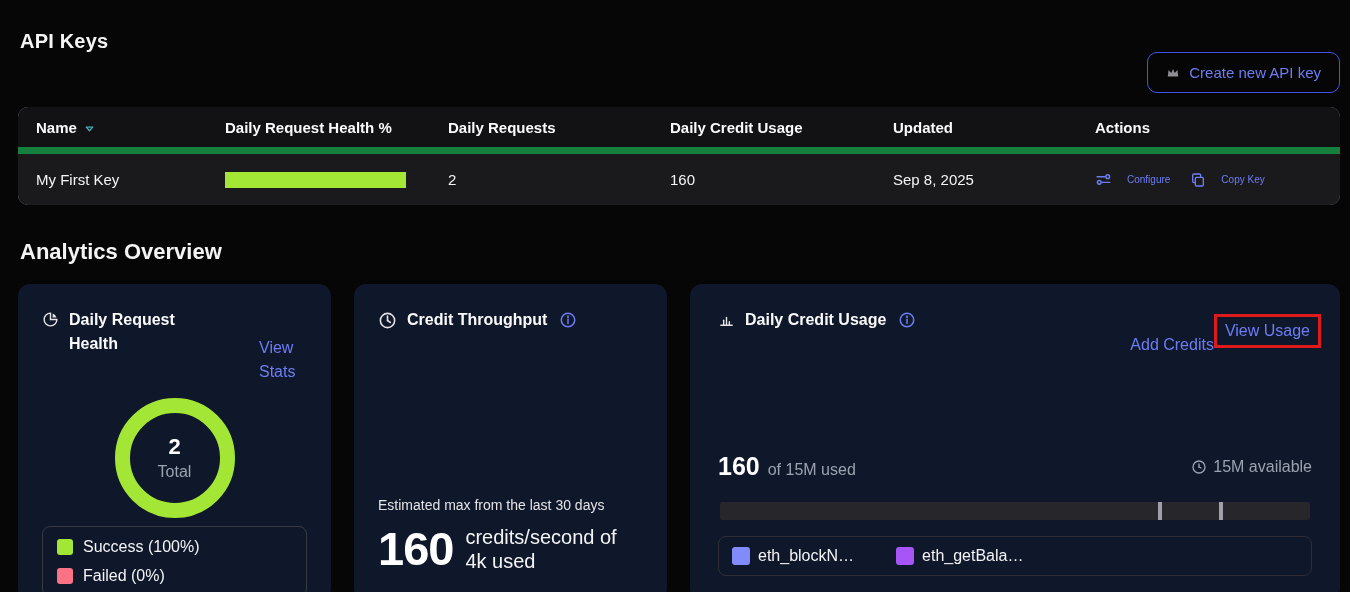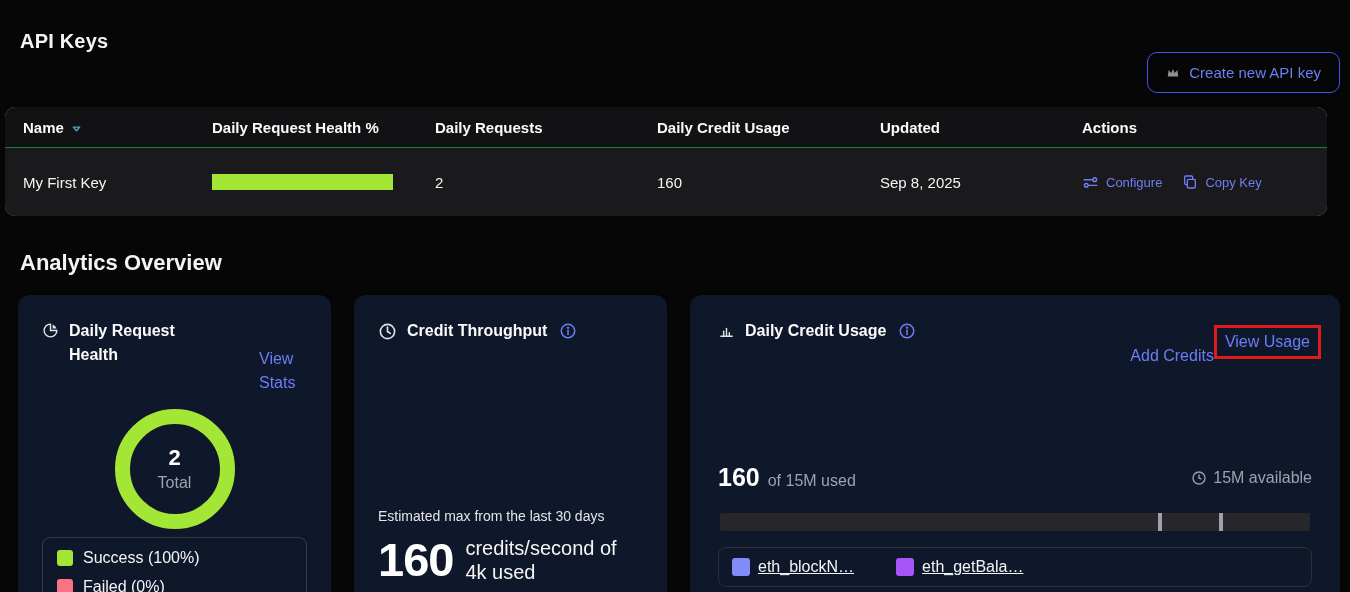--- a/index.html
+++ b/index.html
@@ -20,38 +20,38 @@
   .create-btn {
     display: flex; align-items: center; gap: 9px;
     background: transparent; border: 1px solid #4453e6; border-radius: 10px;
     color: #6d7ef5; font-size: 15px; font-weight: 500;
     padding: 11px 18px; cursor: pointer; font-family: inherit; margin-top: 36px;
   }
   .crown { color: #8e8e96; display: inline-flex; }
 
   
   .table-wrap {
-    margin: 14px 10px 0 5px; width: 1322px;
+    margin: 14px 10px 0 18px; width: 1322px;
     border-radius: 10px; overflow: hidden; background: #a3a3a3;
   }
   .t-row {
     display: grid;
     grid-template-columns: 189px 223px 222px 223px 202px 1fr;
     align-items: center; padding: 0 18px;
   }
   .t-head { background: #121215; height: 40px; }
   .t-head .th { font-size: 15px; font-weight: 600; color: #fafafa; display: flex; align-items: center; gap: 7px; }
-  .t-body { background: #1a1a1d; height: 69px; border-top: 1px solid #15803d; }
+  .t-body { background: #1a1a1d; height: 58px; border-top: 7px solid #15803d; }
   .t-body .td { font-size: 15px; color: #f4f4f5; }
   .sort-icon { display: inline-flex; margin-top: 2px; }
   .health-bar { width: 181px; height: 16px; background: #a3e635; }
   .actions-cell { display: flex; align-items: center; gap: 20px; }
   .action-link {
-    display: inline-flex; align-items: center; gap: 7px;
-    color: #6d7ef5; font-size: 13px; font-weight: 500; text-decoration: none; cursor: pointer;
+    display: inline-flex; align-items: center; gap: 15px;
+    color: #6d7ef5; font-size: 10px; font-weight: 500; text-decoration: none; cursor: pointer;
   }
 
   
   .section-title { font-size: 22px; font-weight: bold; margin: 34px 0 0 20px; }
   .cards { display: flex; gap: 23px; margin: 19px 10px 0 18px; }
   .card {
     background: #0f172a; border-radius: 12px; height: 316px;
     padding: 24px; display: flex; flex-direction: column;
   }
   .card-sm { width: 313px; }
@@ -98,21 +98,21 @@
   .usage-label { font-size: 16px; color: #9ca3af; margin-left: 8px; }
   .usage-available { margin-left: auto; display: flex; align-items: center; gap: 6px; font-size: 16px; color: #9ca3af; }
   .meter { position: relative; height: 18px; background: #26262b; border-radius: 2px; margin: 0 2px 16px 2px; }
   .meter-tick { position: absolute; top: 0; width: 4px; height: 18px; background: #a0a0a8; }
   .tick-1 { left: 74.3%; }
   .tick-2 { left: 84.5%; }
   .usage-legend {
     border: 1px solid #2e2e34; border-radius: 8px; height: 40px;
     display: flex; align-items: center; gap: 42px; padding: 0 13px;
   }
-  .usage-legend .legend-row { gap: 8px; text-decoration: underline; }
+  .usage-legend .legend-row { gap: 8px; }
   .sw-blue { width: 18px; height: 18px; background: #818cf8; }
   .sw-purple { width: 18px; height: 18px; background: #a855f7; }
 </style>
 </head>
 <body>
 
 <div class="page">
 
   <div class="top-bar">
     <h1 class="page-title">API Keys</h1>

